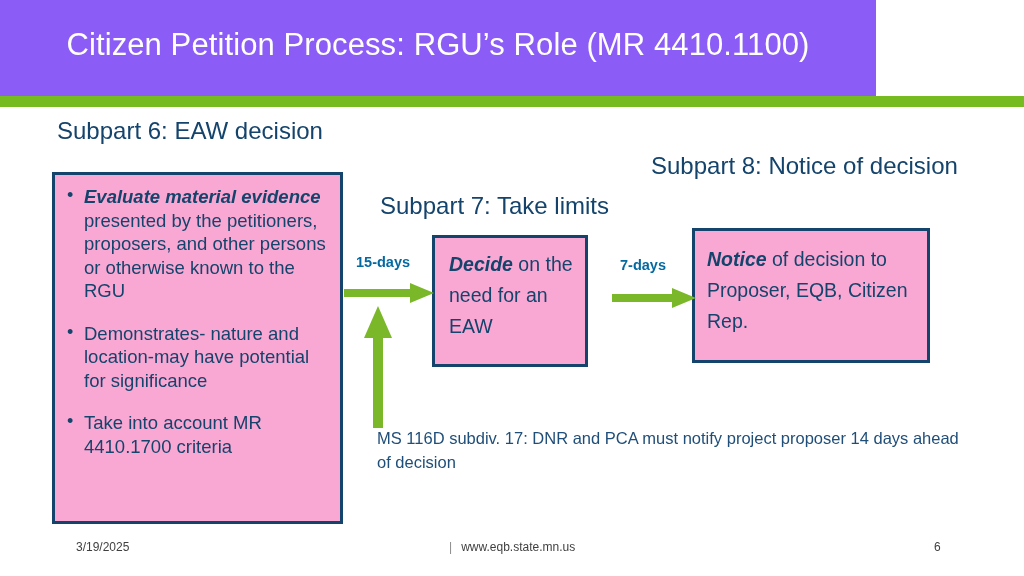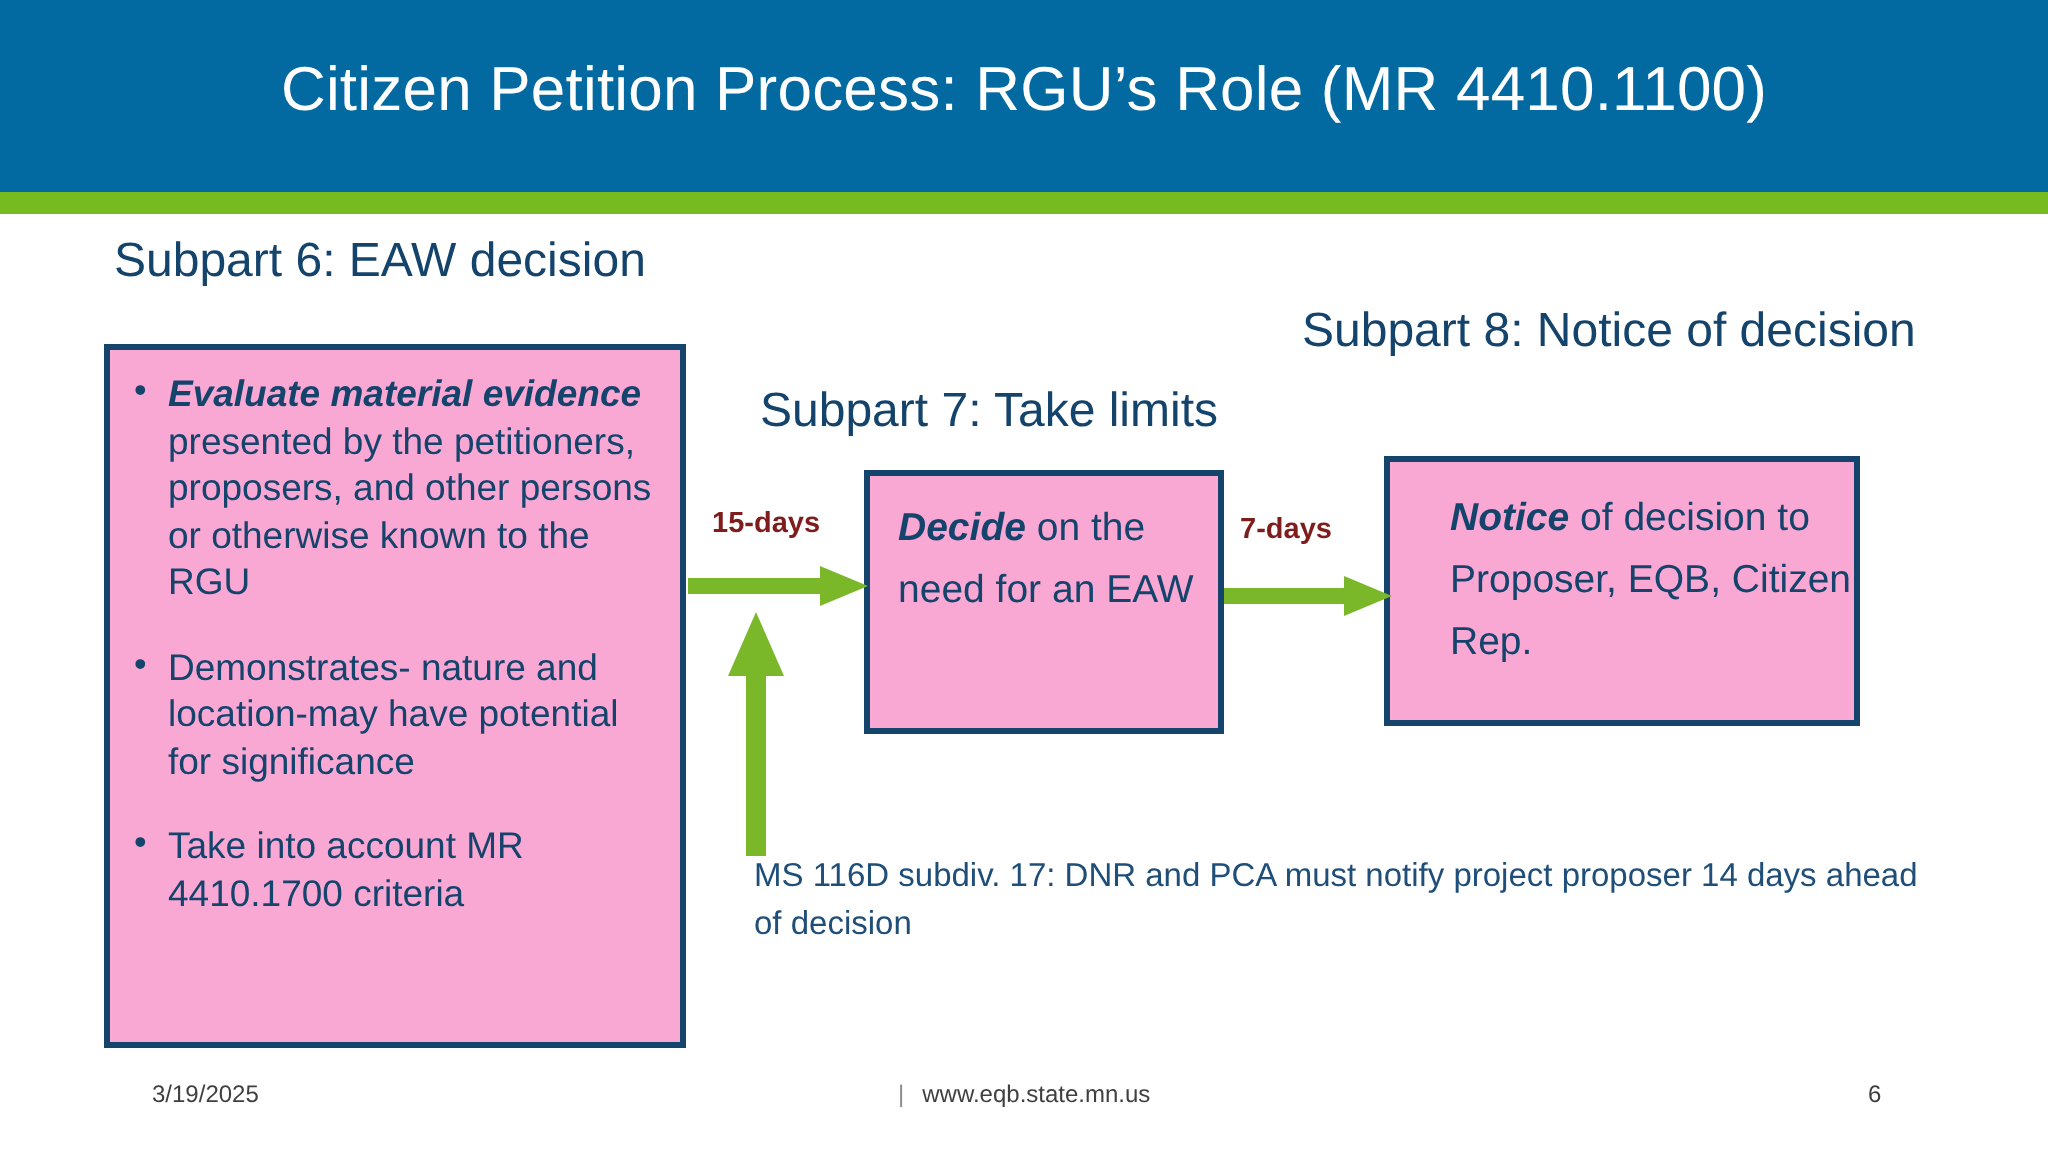--- a/index.html
+++ b/index.html
@@ -13,23 +13,23 @@
     position: relative;
     overflow: hidden;
     font-family: "Liberation Sans", sans-serif;
     color: #14436B;
   }
 
   
   #title-banner {
     position: absolute;
     left: 0; top: 0;
-    width: 1024px;
+    width: 876px;
     height: 96px;
-    background: #0369a1;
+    background: #8b5cf6;
   }
   #title-text {
     position: absolute;
     left: 0; right: 0;
     top: 27px;
     text-align: center;
     color: #FFFFFF;
     font-size: 31px;
     font-weight: 400;
     letter-spacing: 0.1px;
@@ -62,27 +62,27 @@
     background: #f9a8d4;
     box-sizing: border-box;
   }
   #box-evaluate {
     left: 52px; top: 172px;
     width: 291px; height: 352px;
     padding: 10px 12px 8px 10px;
   }
   #box-decide {
     left: 432px; top: 235px;
-    width: 180px; height: 132px;
+    width: 156px; height: 132px;
     padding: 11px 0 0 14px;
   }
   #box-notice {
     left: 692px; top: 228px;
     width: 238px; height: 135px;
-    padding: 13px 0 0 30px;
+    padding: 13px 0 0 12px;
   }
 
   
   .bullet-item {
     position: relative;
     padding-left: 19px;
     font-size: 18.5px;
     line-height: 23.5px;
     color: #14436B;
     margin-bottom: 19px;
@@ -105,21 +105,21 @@
     font-size: 19.5px;
     line-height: 31px;
     color: #14436B;
   }
 
   
   .day-label {
     position: absolute;
     font-size: 14.5px;
     font-weight: bold;
-    color: #7f1d1d;
+    color: #0369a1;
     white-space: nowrap;
   }
   #label-15days { left: 356px; top: 254px; }
   #label-5days  { left: 620px; top: 257px; }
 
   
   .arrow { position: absolute; }
   #arrow-left-h  { left: 344px; top: 283px;  width: 90px;  height: 20px; }
   #arrow-right-h { left: 612px; top: 288px;  width: 84px;  height: 20px; }
   #arrow-up      { left: 364px; top: 306px;  width: 28px;  height: 122px; }

